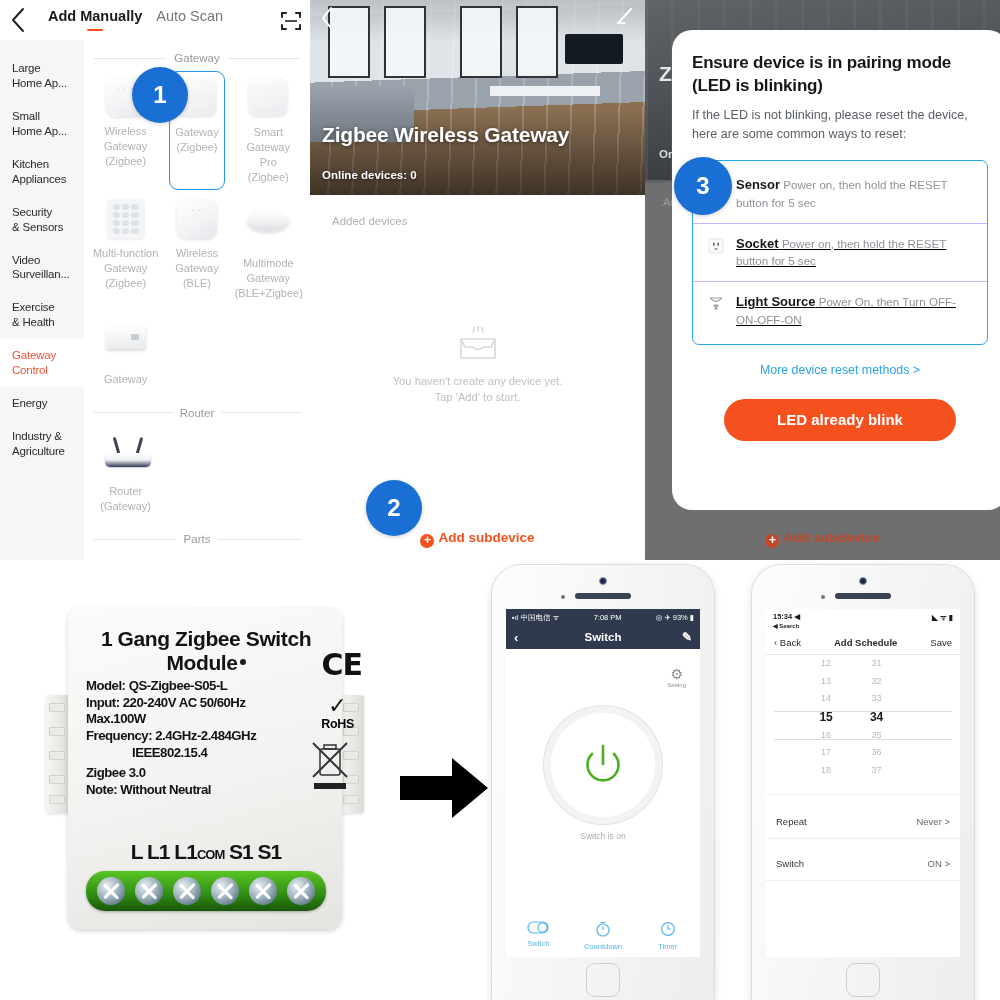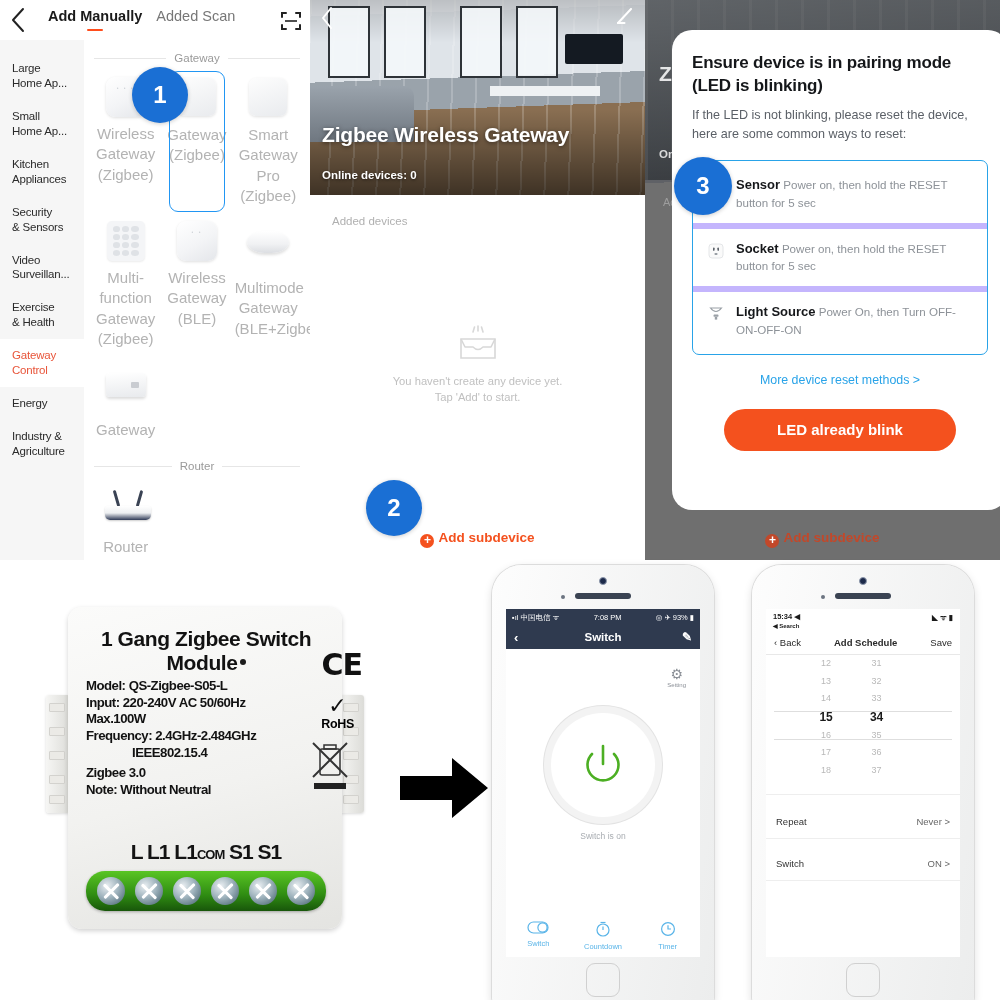--- a/index.html
+++ b/index.html
@@ -39,21 +39,21 @@
   .p1-side-item.active { background:#ffffff; color:#e8553a; }
   .p1-main { flex:1; background:#fff; position:relative; padding:0 6px; overflow:hidden;}
   .sect-head { display:flex; align-items:center; gap:8px; margin:12px 4px 6px; }
   .sect-head .ln { flex:1; height:1px; background:#e6e6e6; }
   .sect-head .tx { font-size:11.5px; color:#9a9a9a; }
   .grid3 { display:flex; flex-wrap:wrap; }
   .cell { width:33.33%; text-align:center; padding:6px 2px 8px; position:relative; }
   .cell .thumb {
     width:42px; height:42px; margin:0 auto 5px; position:relative;
   }
-  .cell .cap { font-size:15px; color:#b3b3b3; line-height:1.35; }
+  .cell .cap { font-size:11px; color:#b3b3b3; line-height:1.35; }
   .cell.selected .selbox {
     position:absolute; left:8px; top:1px; right:8px; bottom:2px;
     border:1.4px solid #2196f3; border-radius:9px; pointer-events:none;
   }
   
   .dev-sq { width:40px; height:40px; border-radius:9px;
     background:linear-gradient(150deg,#ffffff 0%, #f3f4f6 55%, #e4e6ea 100%);
     box-shadow:0 1px 3px rgba(0,0,0,.13); margin:1px auto 0;}
   .dev-sq .dots { position:absolute; top:8px; left:0; right:0; text-align:center;
      font-size:5px; color:#cfd3d8; letter-spacing:2px;}
@@ -135,21 +135,21 @@
   .p3-bg .bgadded { position:absolute; left:18px; top:196px; font-size:11px; color:#9d9d9d;}
   .p3-bg .bgaddsub { position:absolute; left:0; right:0; bottom:12px; text-align:center;
      font-size:13.5px; font-weight:bold; color:#c2482a; }
   .p3-bg .bgaddsub .plusicon { background:#c2482a; }
   .dialog { position:absolute; left:27px; top:30px; width:336px; height:480px;
     background:#fff; border-radius:20px; padding:22px 20px 0; }
   .dlg-h { font-size:17px; font-weight:bold; color:#15171a; line-height:1.33; letter-spacing:-.2px;}
   .dlg-p { font-size:12.6px; color:#5b6067; line-height:1.5; margin-top:9px; }
   .dlg-list { margin-top:16px; border:1.3px solid #29a3e8; border-radius:7px; padding:4px 0; }
   .dlg-row { display:flex; gap:9px; padding:11px 12px; align-items:flex-start; }
-  .dlg-row + .dlg-row { border-top:6px solid #c4b5fd; }
+  .dlg-row + .dlg-row { border-top:1px solid #c4b5fd;text-decoration:underline; }
   .dlg-ico { width:22px; flex:none; text-align:center; padding-top:2px; }
   .dlg-tx { font-size:11.6px; color:#8d9298; line-height:1.45; }
   .dlg-tx b { color:#15171a; font-size:13px; }
   .dlg-more { text-align:center; font-size:12.4px; color:#29a3e8; margin-top:18px; }
   .dlg-btn { margin:22px auto 0; width:232px; height:42px; border-radius:21px;
      background:#f4511e; color:#fff; font-size:15px; font-weight:bold;
      display:flex; align-items:center; justify-content:center; border:none; cursor:pointer;}
   .p3-dev { position:absolute; right:10px; top:370px; width:52px; height:52px; border-radius:13px;
      background:rgba(190,190,190,.92); box-shadow:0 2px 6px rgba(0,0,0,.25);
      display:flex; align-items:center; justify-content:center;}
@@ -269,21 +269,21 @@
 
   <div class="panel" id="panel1">
     <div class="p1-header">
       <div class="p1-back">
         <svg width="16" height="26" viewBox="0 0 16 26">
             <path d="M13 2 L3 13 L13 24" fill="none" stroke="#222" stroke-width="2" stroke-linecap="round" stroke-linejoin="round"></path>
           </svg>
       </div>
       <div class="p1-tabs">
         <div class="p1-tab active">Add Manually</div>
-        <div class="p1-tab">Added Scan</div>
+        <div class="p1-tab">Auto Scan</div>
       </div>
       <div class="p1-scan">
         <svg width="22" height="22" viewBox="0 0 22 22">
           <path d="M2 7 V3 H6 M16 3 H20 V7 M20 15 V19 H16 M6 19 H2 V15" fill="none" stroke="#222" stroke-width="2" stroke-linecap="round"></path>
           <line x1="5" y1="11" x2="17" y2="11" stroke="#222" stroke-width="1.6"></line>
         </svg>
       </div>
     </div>
 
     <div class="p1-body">

